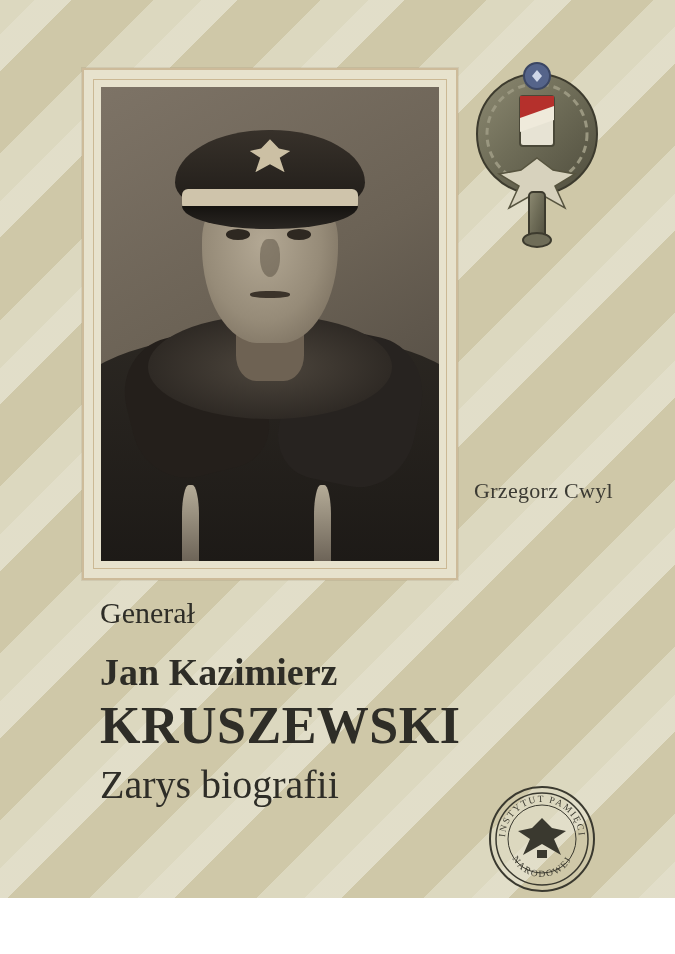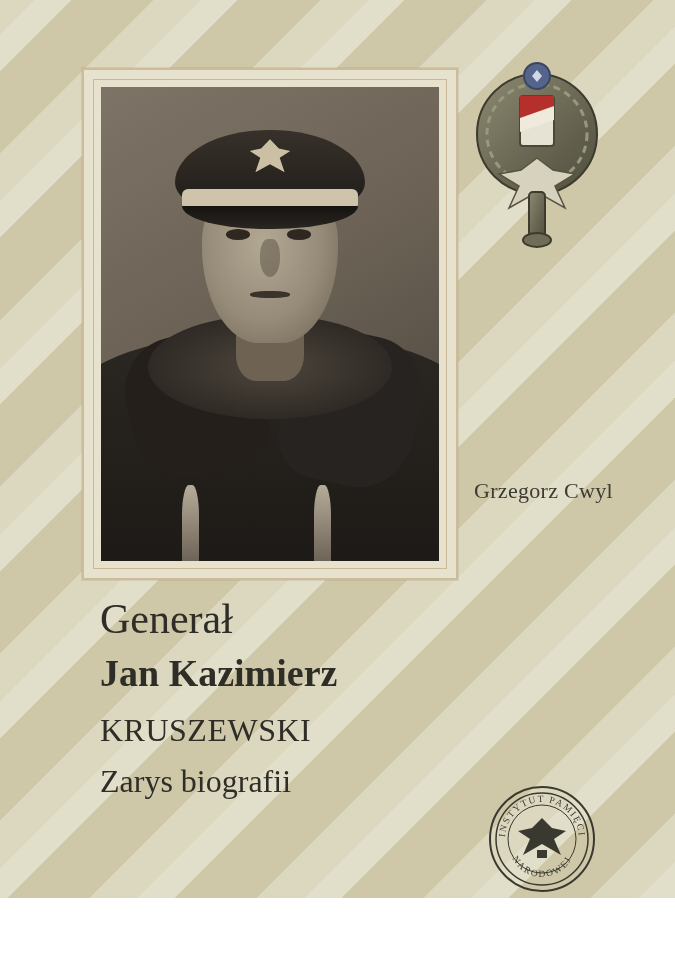--- a/index.html
+++ b/index.html
@@ -236,41 +236,41 @@
 
   
   .title-block {
     position: absolute;
     left: 100px;
     top: 596px;
     width: 470px;
     color: #2e2d27;
   }
   .t-line1 {
-    font-size: 42px;
+    font-size: 30px;
     line-height: 1.12;
     font-weight: normal;
   }
   .t-line2 {
     font-size: 38px;
     line-height: 1.12;
     font-weight: bold;
-    margin-top: 9px;
+    margin-top: 21px;
   }
   .t-line3 {
-    font-size: 32px;
+    font-size: 52px;
     line-height: 1.12;
-    font-weight: normal;
+    font-weight: bold;
     letter-spacing: 0.5px;
-    margin-top: 18px;
+    margin-top: 4px;
   }
   .t-sub {
-    font-size: 32px;
+    font-size: 40px;
     line-height: 1.2;
-    margin-top: 14px;
+    margin-top: 6px;
   }
 
   
   .ipn {
     position: absolute;
     left: 487px;
     top: 784px;
     width: 110px;
     height: 110px;
   }

